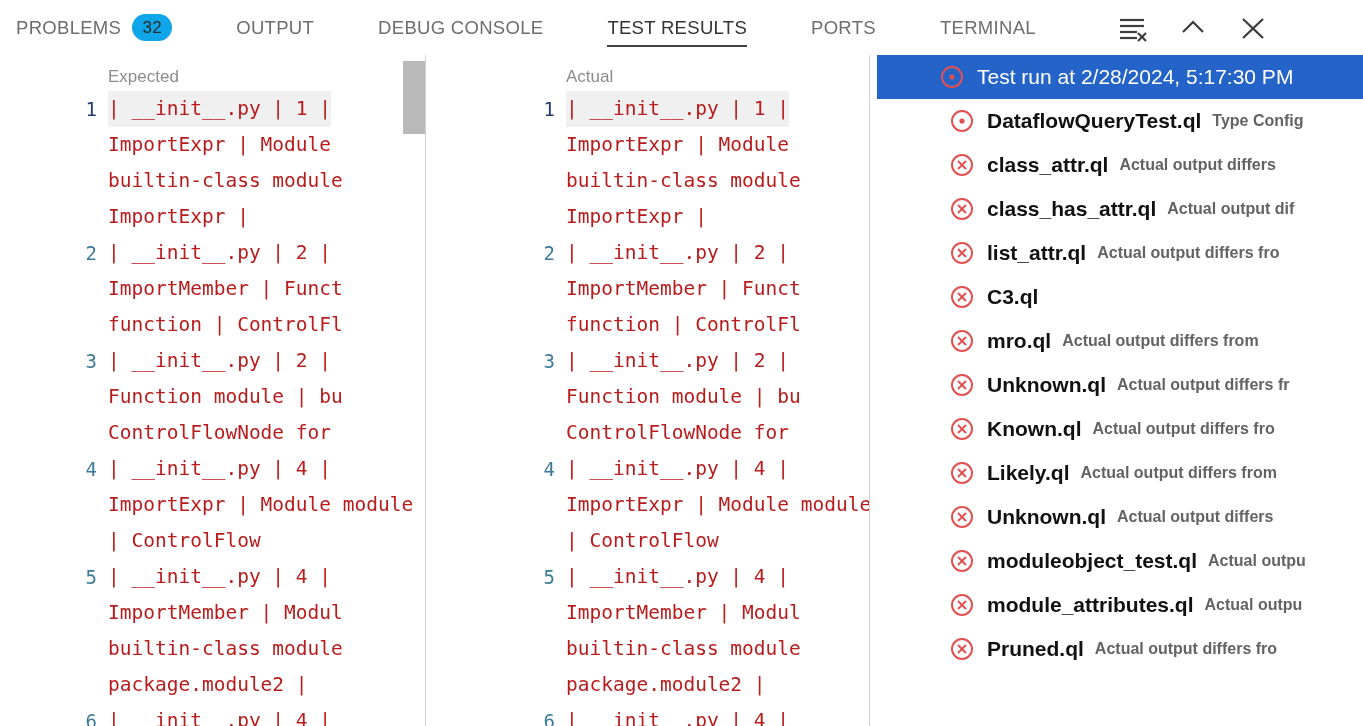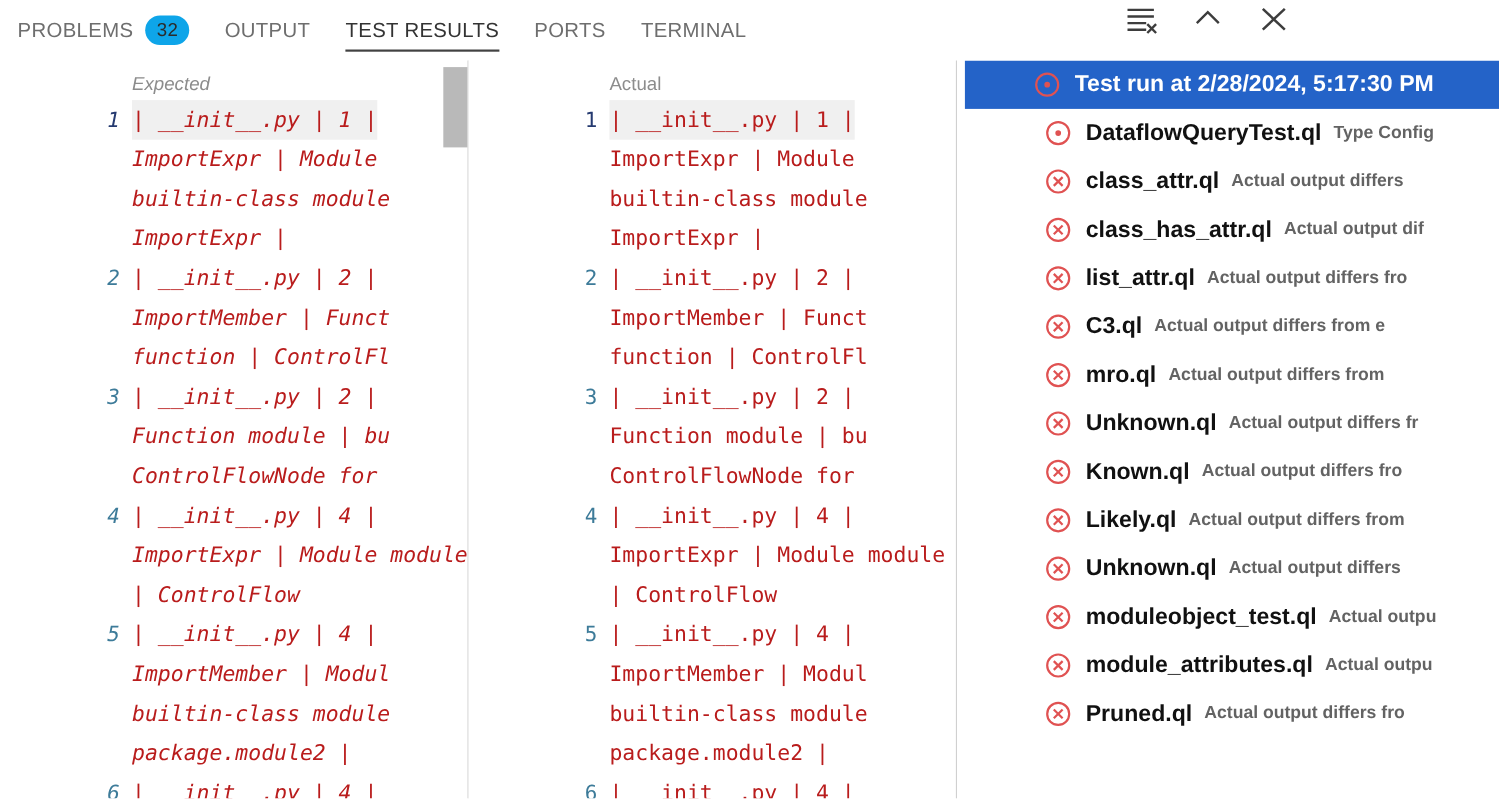--- a/index.html
+++ b/index.html
@@ -8,21 +8,21 @@
     background: #ffffff;
     font-family: "Liberation Sans", sans-serif;
     overflow: hidden;
   }
   #app { position: relative; width: 1363px; height: 726px; background: #ffffff; }
 
   
   .tabbar {
     position: absolute; left: 0; top: 0; width: 1195px; height: 55px;
     background: #ffffff;
-    display: flex; align-items: flex-start;
+    display: flex; align-items: center; gap: 32px;
   }
   .tab {
     position: relative;
     height: 55px;
     display: flex; align-items: center; gap: 11px;
     padding: 0 16px;
     font-size: 18.5px; letter-spacing: 0.3px;
     color: #6e6e6e; white-space: nowrap;
     cursor: pointer;
   }
@@ -47,22 +47,22 @@
   }
 
   
   .body-area { position: absolute; left: 0; top: 55px; width: 1363px; height: 671px; }
 
   
   .pane {
     position: absolute; top: 0; height: 671px;
     background: #ffffff; overflow: hidden;
   }
-  .pane-expected { left: 12px;   width: 426px; font-style: italic; }
-  .pane-actual   { left: 426px; width: 451px; }
+  .pane-expected { left: 0;   width: 426px; }
+  .pane-actual   { left: 438px; width: 451px; }
   .pane-sep {
     position: absolute; top: 0; height: 671px; width: 1px; background: #d0d0d0;
   }
   .pane-title {
     position: absolute; font-size: 17px; color: #8c8c8c;
     white-space: nowrap;
   }
   .code {
     position: absolute; top: 36px;
     font-family: "DejaVu Sans Mono", "Liberation Mono", monospace;
@@ -97,37 +97,40 @@
   }
   .test-row.root { padding-left: 62px; }
   .test-row.selected { background: #2463c8; }
   .test-icon {
     flex: 0 0 auto; width: 26px; height: 26px; margin-right: 12px;
     display: flex; align-items: center; justify-content: center;
   }
   .test-label {
     font-size: 21px; font-weight: bold; color: #111111;
   }
-  .test-row.selected .test-label { color: #ffffff; font-weight: bold; }
+  .test-row.selected .test-label { color: #ffffff; font-weight: normal; }
   .test-desc {
     font-size: 16px; color: #636363; margin-left: 11px; font-weight: bold;
   }
 </style>
 </head>
 <body>
 
 <div id="app">
 
   <div class="tabbar">
     <div class="tab">
       <span>PROBLEMS</span>
       <span class="tab-badge">32</span>
     </div>
     <div class="tab">
       <span>OUTPUT</span>
+    </div>
+    <div class="tab">
+      <span>DEBUG CONSOLE</span>
     </div>
     <div class="tab active">
       <span>TEST RESULTS</span>
       <span class="tab-underline"></span>
     </div>
     <div class="tab">
       <span>PORTS</span>
     </div>
     <div class="tab">
       <span>TERMINAL</span>
@@ -302,21 +305,20 @@
 
       <div class="test-row">
         <span class="test-icon">
           <svg width="26" height="26" viewBox="0 0 26 26" fill="none">
             <circle cx="13" cy="13" r="10" stroke="#e05252" stroke-width="2"></circle>
             <line x1="9" y1="9" x2="17" y2="17" stroke="#e05252" stroke-width="2"></line>
             <line x1="17" y1="9" x2="9" y2="17" stroke="#e05252" stroke-width="2"></line>
           </svg>
         </span>
         <span class="test-label">C3.ql</span>
-        <span class="test-desc">Actual output differs from e</span>
       </div>
 
       <div class="test-row">
         <span class="test-icon">
           <svg width="26" height="26" viewBox="0 0 26 26" fill="none">
             <circle cx="13" cy="13" r="10" stroke="#e05252" stroke-width="2"></circle>
             <line x1="9" y1="9" x2="17" y2="17" stroke="#e05252" stroke-width="2"></line>
             <line x1="17" y1="9" x2="9" y2="17" stroke="#e05252" stroke-width="2"></line>
           </svg>
         </span>

